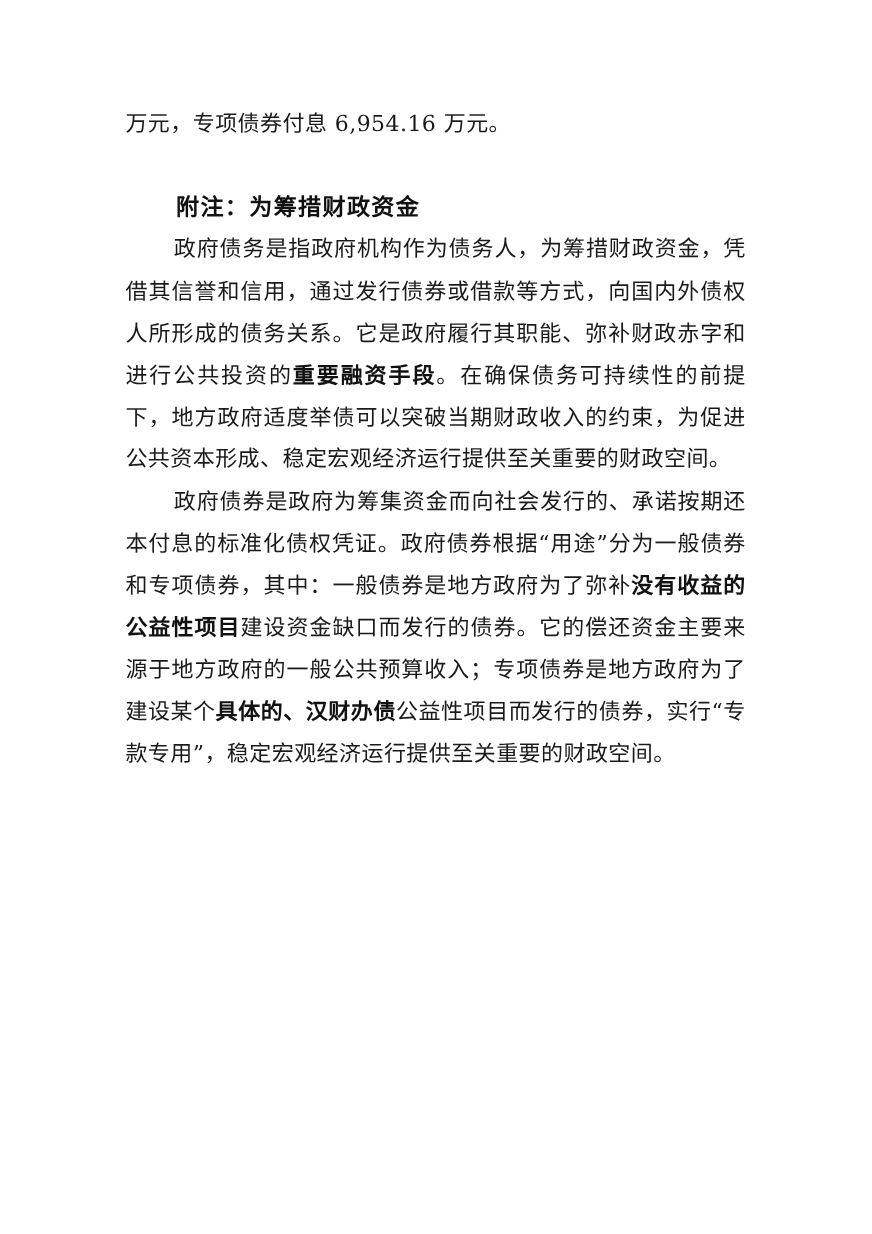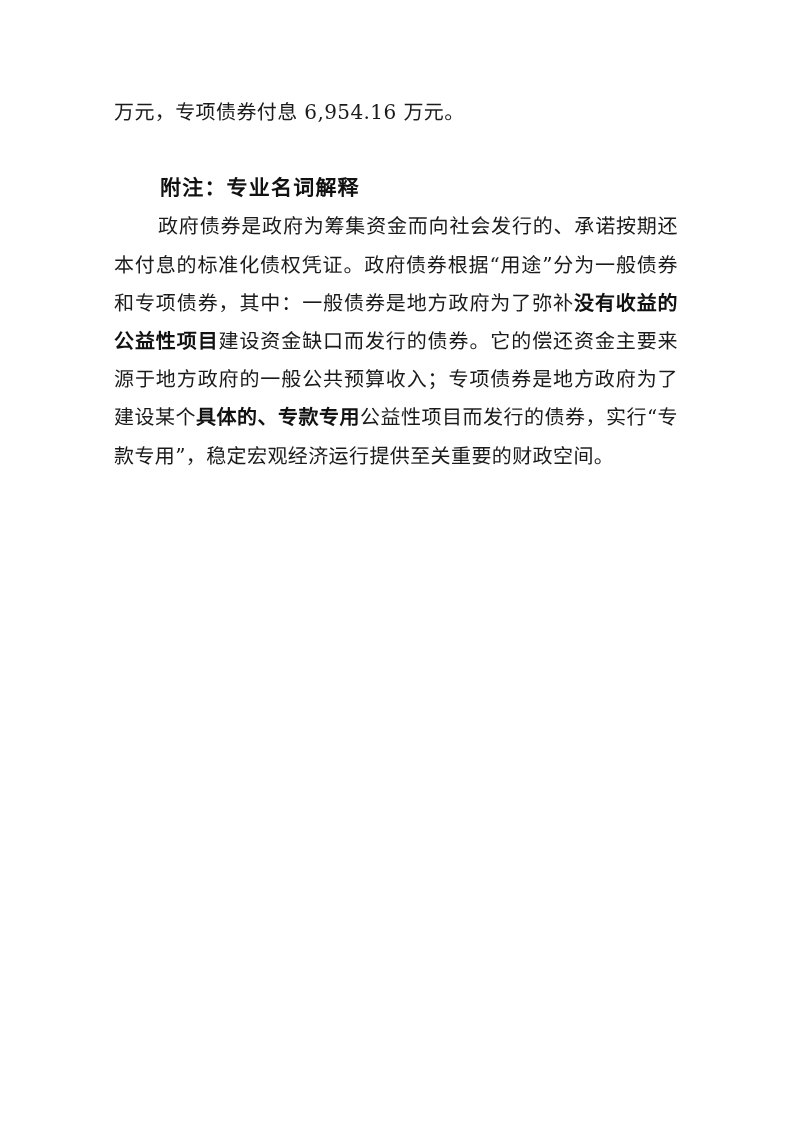--- a/index.html
+++ b/index.html
@@ -54,16 +54,17 @@
   .run-regular {
     font-weight: 400;
   }
 </style>
 </head>
 <body>
 
 <div class="page">
   <div class="doc-body">
       <p class="para no-indent"><span class="run-regular">万元，专项债券付息 6,954.16 万元。</span></p>
-      <p class="heading"><span class="run-bold">附注：专业名词解释</span></p>
-      <p class="para indent"><span class="run-regular">政府债券是政府为筹集资金而向社会发行的、承诺按期还本付息的标准化债权凭证。政府债券根据“用途”分为一般债券和专项债券，其中：一般债券是地方政府为了弥补</span><span class="run-bold">没有收益的公益性项目</span><span class="run-regular">建设资金缺口而发行的债券。它的偿还资金主要来源于地方政府的一般公共预算收入；专项债券是地方政府为了建设某个</span><span class="run-bold">具体的、专款专用</span><span class="run-regular">公益性项目而发行的债券，实行“专款专用”，稳定宏观经济运行提供至关重要的财政空间。</span></p>
+      <p class="heading"><span class="run-bold">附注：为筹措财政资金</span></p>
+      <p class="para indent"><span class="run-regular">政府债务是指政府机构作为债务人，为筹措财政资金，凭借其信誉和信用，通过发行债券或借款等方式，向国内外债权人所形成的债务关系。它是政府履行其职能、弥补财政赤字和进行公共投资的</span><span class="run-bold">重要融资手段</span><span class="run-regular">。在确保债务可持续性的前提下，地方政府适度举债可以突破当期财政收入的约束，为促进公共资本形成、稳定宏观经济运行提供至关重要的财政空间。</span></p>
+      <p class="para indent"><span class="run-regular">政府债券是政府为筹集资金而向社会发行的、承诺按期还本付息的标准化债权凭证。政府债券根据“用途”分为一般债券和专项债券，其中：一般债券是地方政府为了弥补</span><span class="run-bold">没有收益的公益性项目</span><span class="run-regular">建设资金缺口而发行的债券。它的偿还资金主要来源于地方政府的一般公共预算收入；专项债券是地方政府为了建设某个</span><span class="run-bold">具体的、汉财办债</span><span class="run-regular">公益性项目而发行的债券，实行“专款专用”，稳定宏观经济运行提供至关重要的财政空间。</span></p>
     </div>
 </div>
 
 </body></html>

